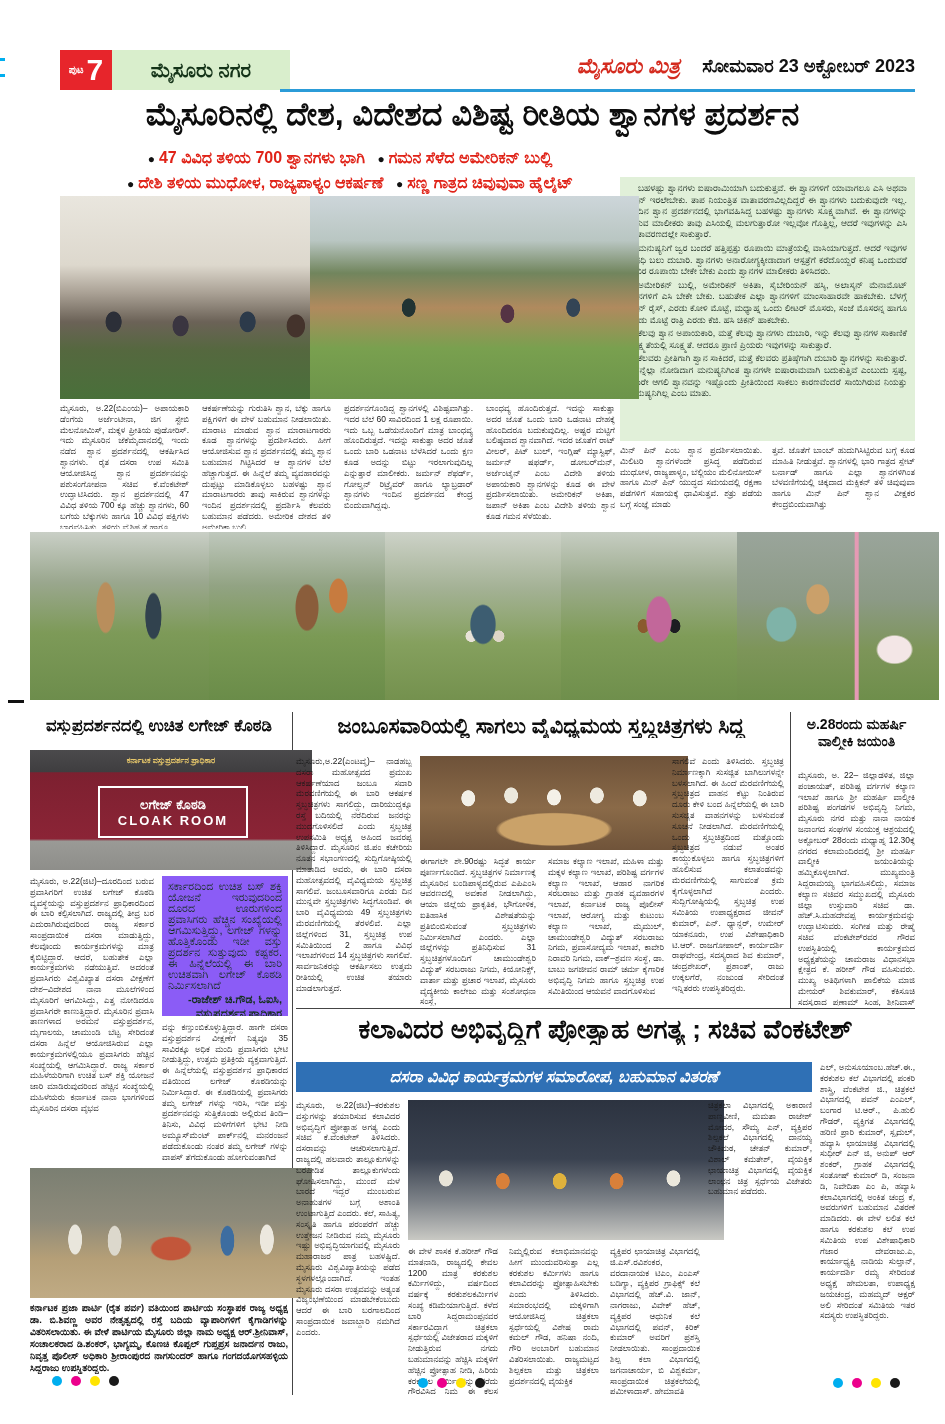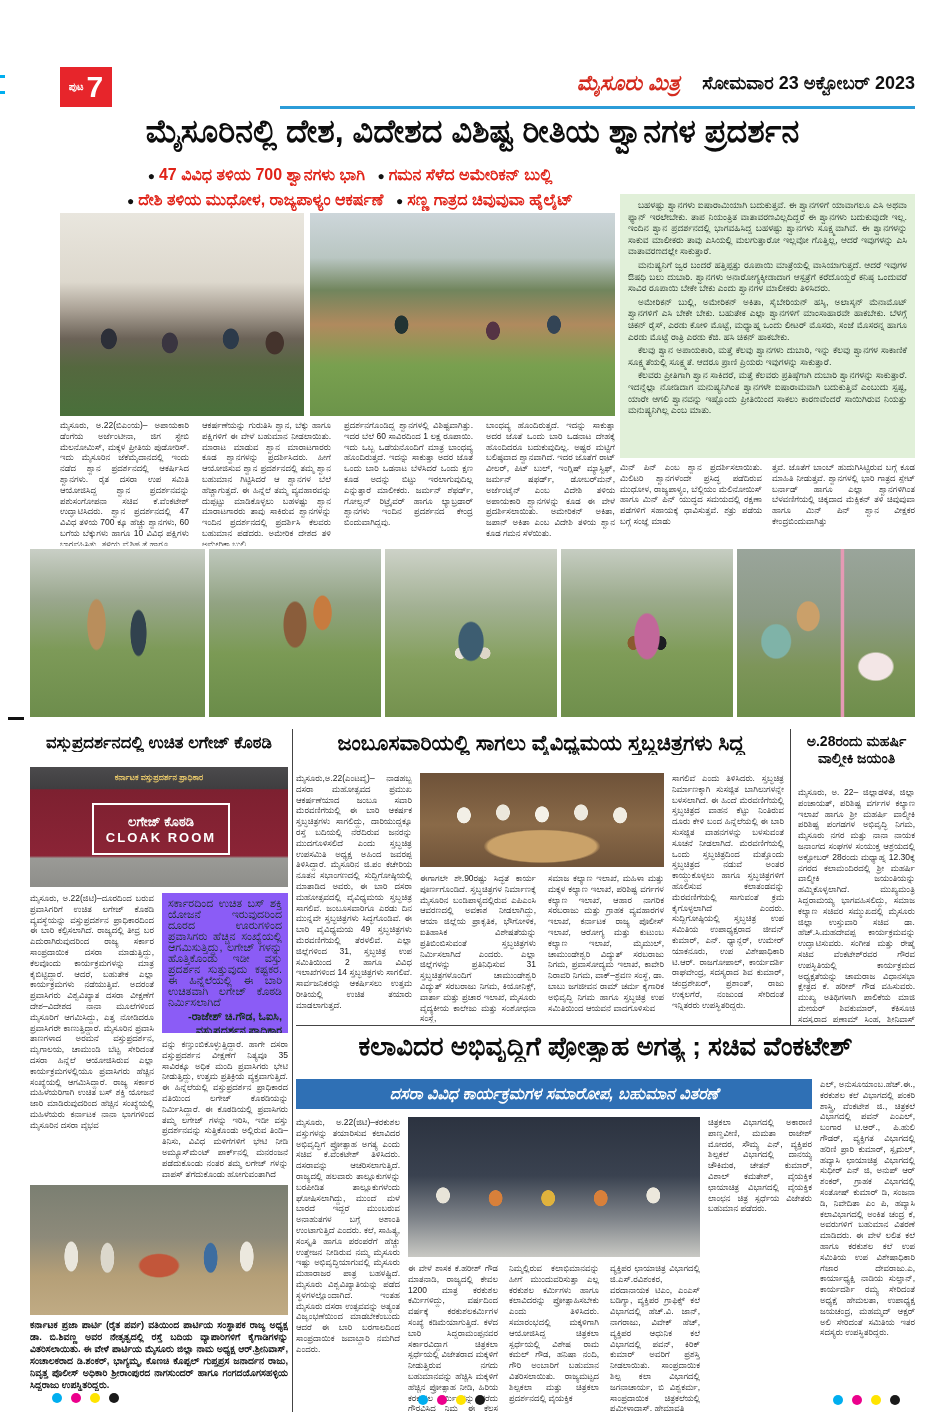--- a/index.html
+++ b/index.html
@@ -1,18 +1,18 @@
 <!DOCTYPE html>
 <html><head>
 <meta charset="utf-8">
 <style>
   html,body{margin:0;padding:0;background:#fff;}
   .page{position:relative;width:945px;height:1424px;background:#fff;
         font-family:"Liberation Sans",sans-serif;overflow:hidden;color:#1a1a1a;}
-  .abs{position:absolute;margin-top:17px;}
+  .abs{position:absolute;}
   
   .page-box{left:60px;top:50px;width:52px;height:40px;background:#e7252b;color:#fff;
             display:flex;align-items:center;justify-content:center;gap:3px;}
   .page-box .plabel{font-size:10px;font-weight:bold;}
   .page-box .pnum{font-size:30px;font-weight:bold;line-height:1;}
   .section-box{left:112px;top:50px;width:178px;height:40px;background:#d9eecc;
                display:flex;align-items:center;justify-content:center;
                font-size:20px;font-weight:bold;color:#143318;}
   .masthead{left:430px;top:54px;width:250px;text-align:right;color:#d42b1f;
             font-size:21px;font-weight:bold;font-style:italic;}
@@ -28,21 +28,21 @@
   .panel-bar{left:620px;top:143px;width:295px;height:34px;background:#2e9c47;color:#fff;
              display:flex;align-items:center;justify-content:center;font-size:14.5px;font-weight:bold;
              white-space:nowrap;overflow:hidden;}
   .panel-body{left:620px;top:177px;width:295px;height:264px;background:#e1f0d9;
               padding:6px 8px;box-sizing:border-box;font-size:9px;line-height:11.6px;
               text-align:justify;overflow:hidden;color:#15251a;}
   .panel-body p{margin:0 0 2px 0;text-indent:10px;}
   
   .col{font-size:8.5px;line-height:10.8px;text-align:justify;overflow:hidden;color:#1a1a1a;}
   
-  .photo{background:#cfcac0;overflow:hidden;}
+  .photo{background:#cfcac0;overflow:hidden;padding-left:24px;}
   .ph-tent{background:
       radial-gradient(14px 18px at 20% 62%,#2c2f38 0 55%,transparent 60%),
       radial-gradient(14px 18px at 45% 64%,#3a3540 0 55%,transparent 60%),
       radial-gradient(14px 18px at 70% 62%,#2c3a4a 0 55%,transparent 60%),
       radial-gradient(16px 20px at 88% 64%,#44332c 0 55%,transparent 60%),
       linear-gradient(180deg,#e9e6de 0%,#ddd8cd 34%,#a9a094 48%,#6b6257 62%,#55683f 76%,#49703a 100%);}
   .ph-field{background:
       radial-gradient(12px 16px at 30% 55%,#233 0 55%,transparent 60%),
       radial-gradient(12px 16px at 60% 58%,#534 0 55%,transparent 60%),
       radial-gradient(12px 16px at 80% 55%,#345 0 55%,transparent 60%),
@@ -120,20 +120,23 @@
 <body>
 
 <div class="page">
 
   <div class="abs regmark" style="left:0;top:58px;width:5px;height:3px;"></div>
   <div class="abs regmark" style="left:0;top:74px;width:5px;height:3px;"></div>
   <div class="abs page-box">
     <span class="plabel">ಪುಟ</span>
     <span class="pnum">7</span>
   </div>
+  <div class="abs section-box">
+    <span>ಮೈಸೂರು ನಗರ</span>
+  </div>
   <div class="abs masthead">ಮೈಸೂರು ಮಿತ್ರ</div>
   <div class="abs date">ಸೋಮವಾರ 23 ಅಕ್ಟೋಬರ್ 2023</div>
   <div class="abs blue-rule"></div>
 
   <div class="abs main-headline">ಮೈಸೂರಿನಲ್ಲಿ ದೇಶ, ವಿದೇಶದ ವಿಶಿಷ್ಟ ರೀತಿಯ ಶ್ವಾನಗಳ ಪ್ರದರ್ಶನ</div>
   <div class="abs bullets">
     <div>
       <span class="bdot">●</span><span>47 ವಿವಿಧ ತಳಿಯ 700 ಶ್ವಾನಗಳು ಭಾಗಿ</span>
       <span class="bdot">●</span><span>ಗಮನ ಸೆಳೆದ ಅಮೇರಿಕನ್ ಬುಲ್ಲಿ</span>
     </div>

